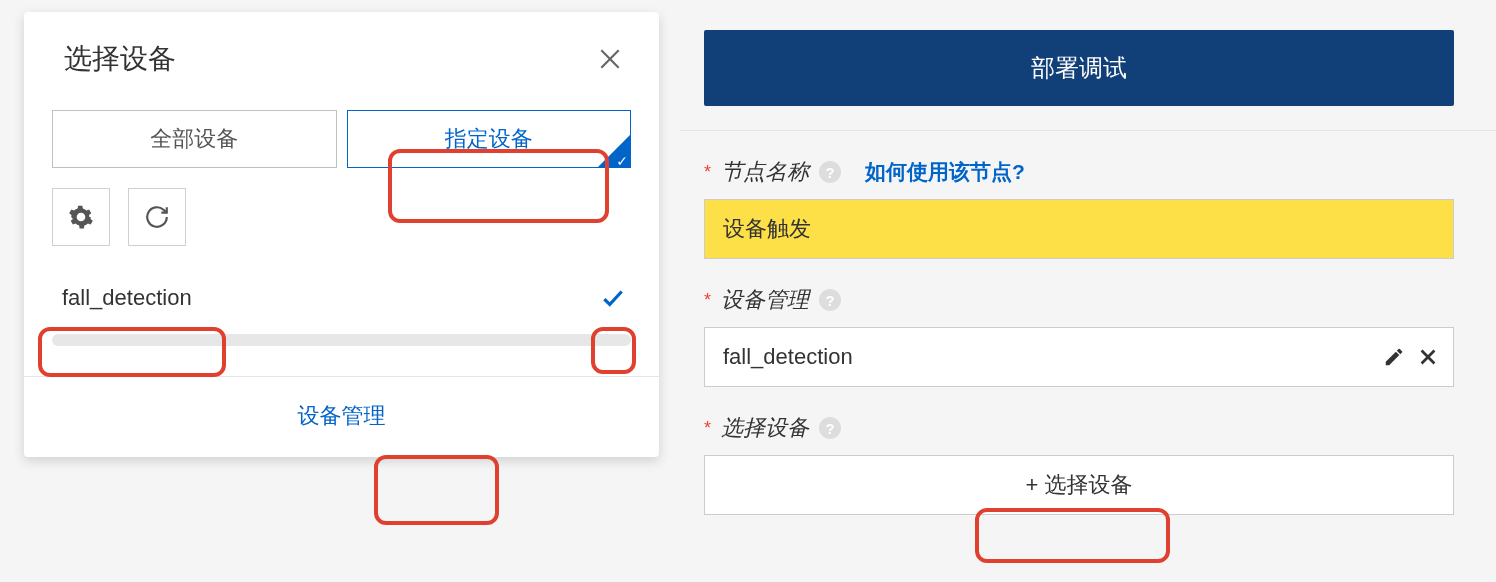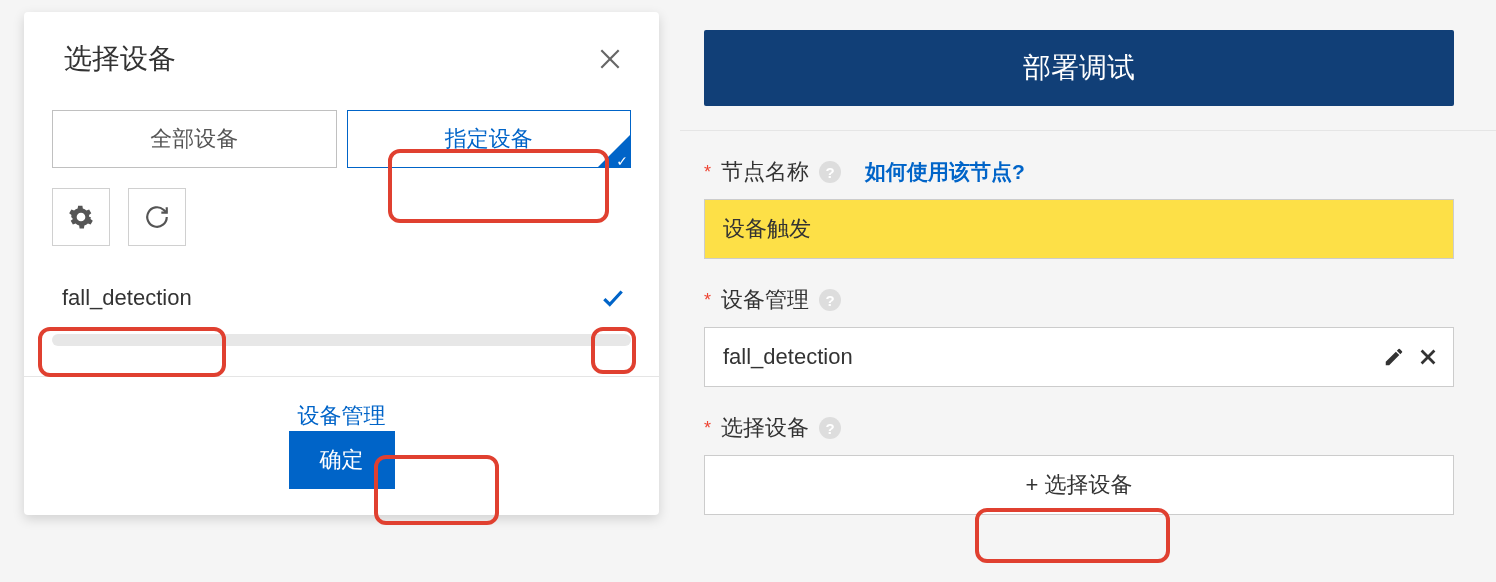--- a/index.html
+++ b/index.html
@@ -210,41 +210,42 @@
       border-bottom: 1px solid #e5e5e5;
     }
     .top-banner {
       background: #113f77;
       color: #fff;
       text-align: center;
       height: 76px;
       display: flex;
       align-items: center;
       justify-content: center;
-      font-size: 28px;
+      font-size: 24px;
       border-radius: 2px;
       cursor: pointer;
     }
     
     .form-section {
       padding: 26px 42px 0 24px;
     }
     .form-label-row {
       display: flex;
       align-items: center;
       gap: 10px;
       margin-bottom: 12px;
     }
     .required {
       color: #e43;
       font-size: 18px;
     }
     .form-label {
       font-size: 22px;
       color: #333;
+      font-style: italic;
     }
     .help-icon {
       width: 22px;
       height: 22px;
       border-radius: 50%;
       background: #ddd;
       color: #fff;
       display: flex;
       align-items: center;
       justify-content: center;
@@ -361,21 +362,20 @@
               <polyline points="4,13 9,18 20,6"></polyline>
             </svg>
         </span>
       </div>
     </div>
     <div class="scrollbar-track"></div>
   </div>
   <div class="modal-footer">
     <div class="link">设备管理</div>
     <div class="footer-btns">
-      <div class="btn primary">确定</div>
     </div>
   </div>
 </div>
 
 <div class="right-panel">
   <div class="top-banner-wrap">
     <div class="top-banner">部署调试</div>
   </div>
   <div class="form-section">
     

